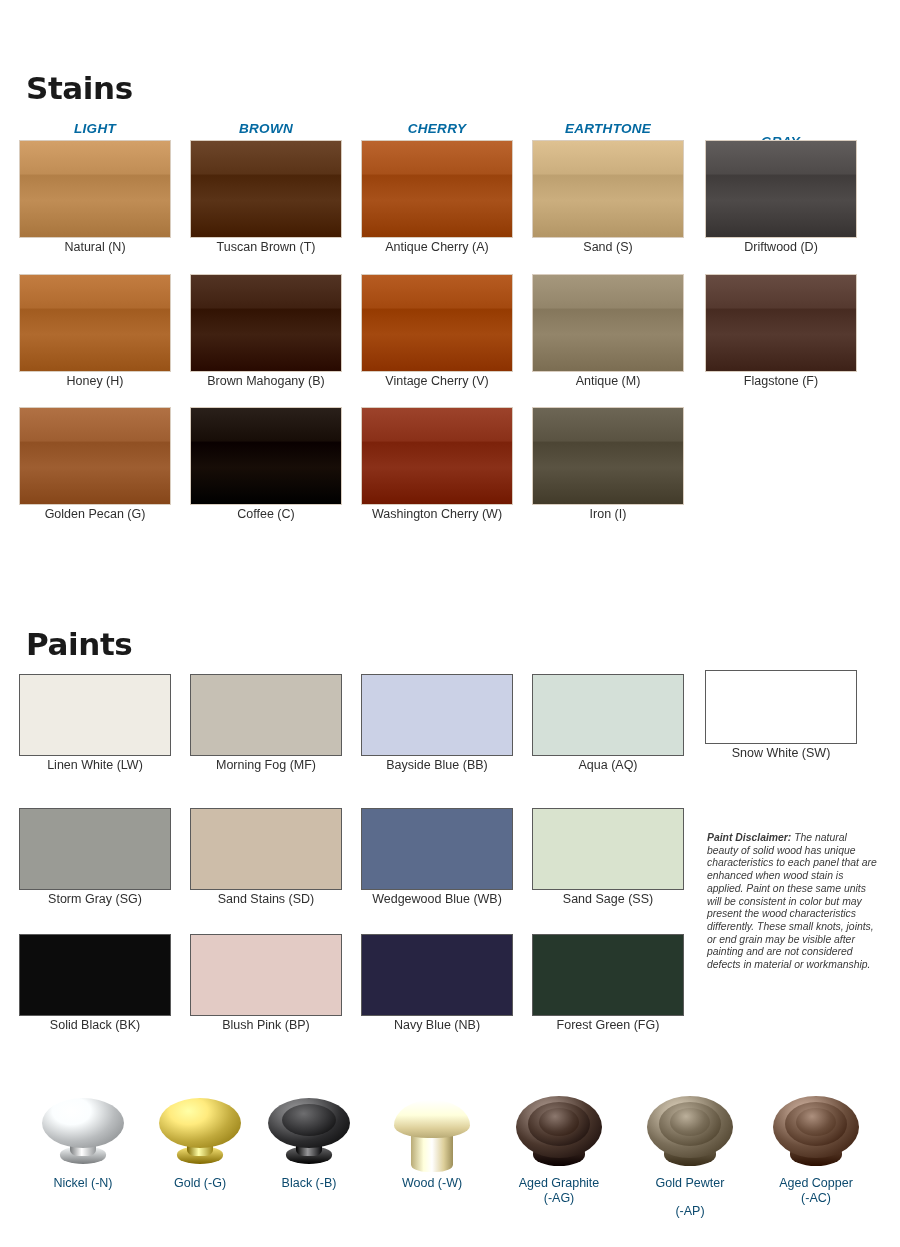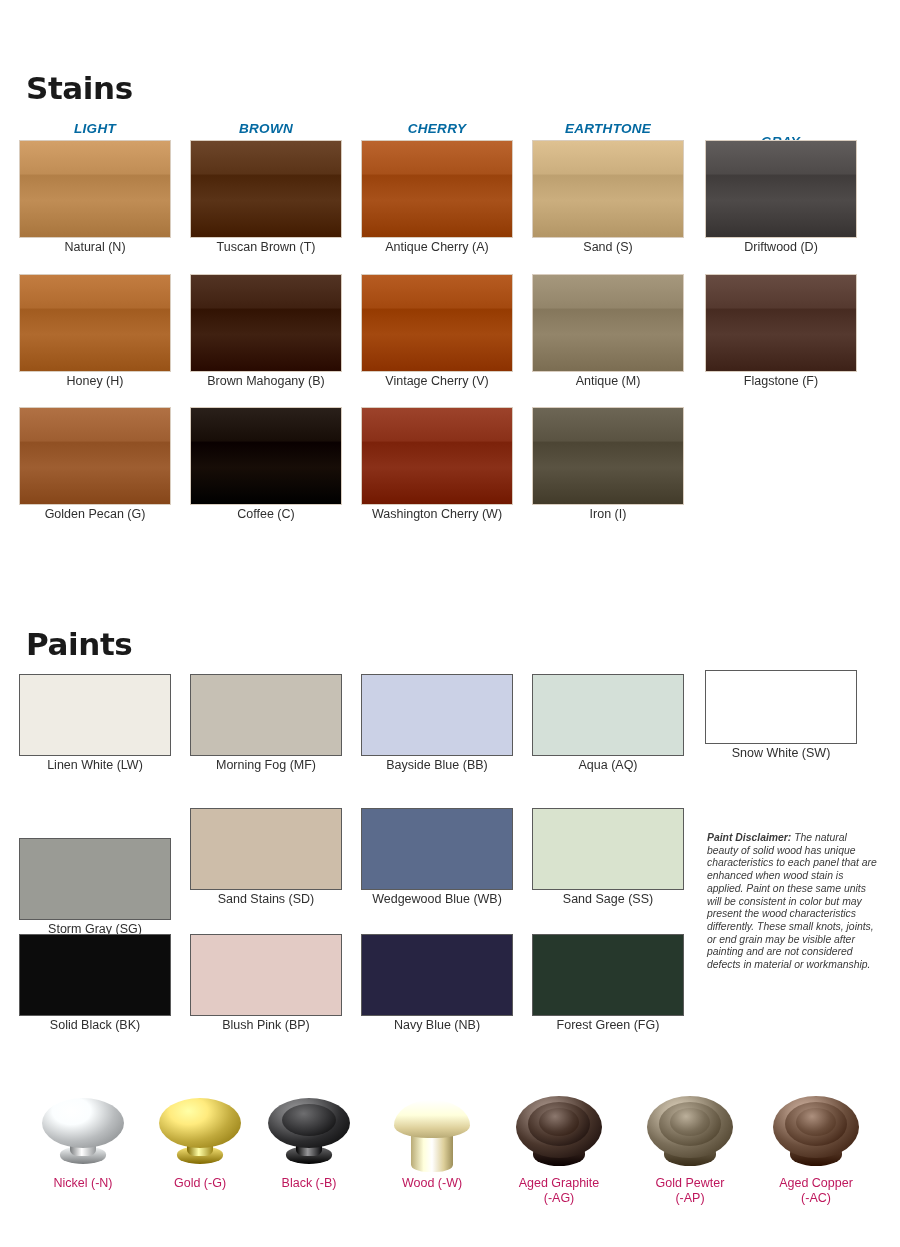--- a/index.html
+++ b/index.html
@@ -102,21 +102,21 @@
   #disclaimer .dh {
     font-weight: 700;
   }
 
   
   .knob-cell { position: absolute; width: 118px; text-align: center; }
   .knob-art { position: relative; width: 118px; height: 82px; margin: 0 auto; }
   .knob-label {
     margin-top: 4px;
     font-size: 12.5px;
-    color: #be185d;
+    color: #0c4a6e;
     line-height: 15px;
   }
 
   .knob-top {
     position: absolute;
     left: 50%;
     transform: translateX(-50%);
     border-radius: 50% / 50%;
   }
   .knob-stem {
@@ -254,21 +254,21 @@
         <div class="paint-label wide">Bayside Blue (BB)</div>
       </div>
       <div class="cell" style="left: 532px; top: 674px;">
         <div class="paint-swatch" style="background: rgb(212, 224, 216);"></div>
         <div class="paint-label">Aqua (AQ)</div>
       </div>
       <div class="cell" style="left: 705px; top: 670px;">
         <div class="paint-swatch" style="background: rgb(255, 255, 255); height: 74px;"></div>
         <div class="paint-label" style="top: 76px;">Snow White (SW)</div>
       </div>
-      <div class="cell" style="left: 19px; top: 838px;">
+      <div class="cell" style="left: 19px; top: 808px;">
         <div class="paint-swatch" style="background: rgb(154, 155, 149);"></div>
         <div class="paint-label">Storm Gray (SG)</div>
       </div>
       <div class="cell" style="left: 190px; top: 808px;">
         <div class="paint-swatch" style="background: rgb(205, 189, 169);"></div>
         <div class="paint-label">Sand Stains (SD)</div>
       </div>
       <div class="cell" style="left: 361px; top: 808px;">
         <div class="paint-swatch" style="background: rgb(91, 107, 140);"></div>
         <div class="paint-label wide">Wedgewood Blue (WB)</div>
@@ -344,21 +344,21 @@
         <div class="knob-label" style="margin-top: 0px;">(-AG)</div>
       </div>
       <div class="knob-cell" style="left: 631px; top: 1090px;">
         <div class="knob-art">
           <div class="knob-base" style="top: 52px; width: 52px; height: 24px; background: linear-gradient(rgb(122, 110, 89), rgb(58, 46, 25));"></div>
           <div class="ring" style="top: 6px; width: 86px; height: 62px; background: radial-gradient(at 38% 28%, rgb(229, 217, 196) 0%, rgb(188, 176, 155) 22%, rgb(122, 110, 89) 52%, rgb(58, 46, 25) 100%);"></div>
           <div class="ring" style="top: 12px; width: 62px; height: 44px; background: radial-gradient(at 40% 30%, rgb(188, 176, 155) 0%, rgb(122, 110, 89) 50%, rgb(58, 46, 25) 100%);"></div>
           <div class="ring" style="top: 18px; width: 40px; height: 28px; background: radial-gradient(at 40% 30%, rgb(188, 176, 155) 0%, rgb(122, 110, 89) 55%, rgb(86, 74, 53) 100%);"></div>
         </div>
         <div class="knob-label">Gold Pewter</div>
-        <div class="knob-label" style="margin-top: 0px;">(-AP)</div>
+        <div class="knob-label" style="margin-top: 13px;">(-AP)</div>
       </div>
       <div class="knob-cell" style="left: 757px; top: 1090px;">
         <div class="knob-art">
           <div class="knob-base" style="top: 52px; width: 52px; height: 24px; background: linear-gradient(rgb(107, 78, 60), rgb(43, 14, 0));"></div>
           <div class="ring" style="top: 6px; width: 86px; height: 62px; background: radial-gradient(at 38% 28%, rgb(214, 185, 167) 0%, rgb(173, 144, 126) 22%, rgb(107, 78, 60) 52%, rgb(43, 14, 0) 100%);"></div>
           <div class="ring" style="top: 12px; width: 62px; height: 44px; background: radial-gradient(at 40% 30%, rgb(173, 144, 126) 0%, rgb(107, 78, 60) 50%, rgb(43, 14, 0) 100%);"></div>
           <div class="ring" style="top: 18px; width: 40px; height: 28px; background: radial-gradient(at 40% 30%, rgb(173, 144, 126) 0%, rgb(107, 78, 60) 55%, rgb(71, 42, 24) 100%);"></div>
         </div>
         <div class="knob-label">Aged Copper</div>
         <div class="knob-label" style="margin-top: 0px;">(-AC)</div>

